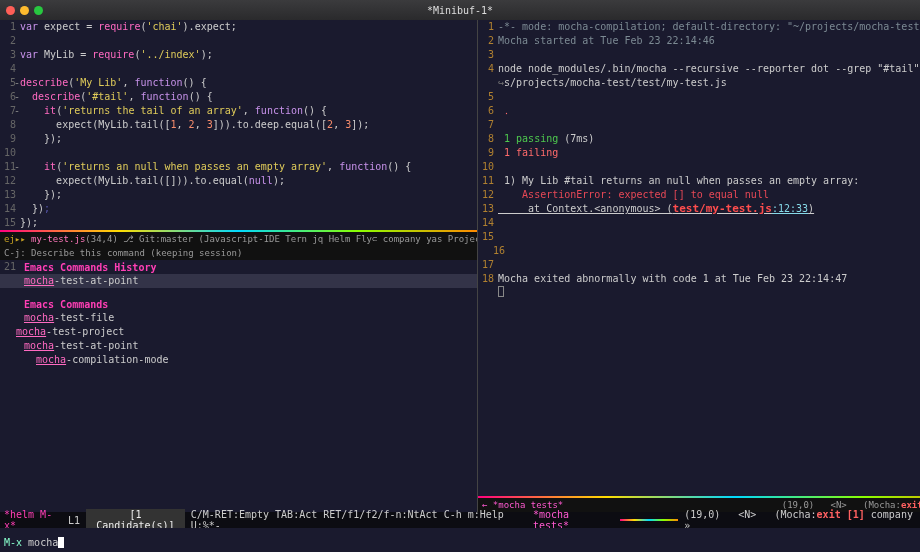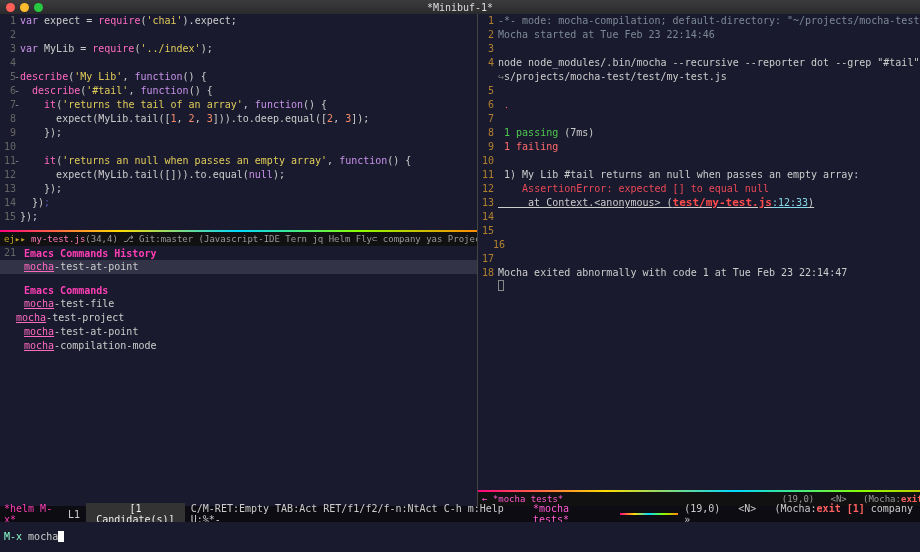--- a/index.html
+++ b/index.html
@@ -1,17 +1,17 @@
 <!DOCTYPE html>
 <html><head>
 <meta charset="utf-8">
 <style>
   * { margin: 0; padding: 0; box-sizing: border-box; }
   html, body { width: 920px; height: 552px; overflow: hidden; font-family: Menlo, Consolas, monospace; font-size: 10px; background: #1a1a2e; color: #ccc; }
-  .titlebar { height: 14px; background: linear-gradient(#3b3b3d,#2a2a2c); display:flex; align-items:center; position:relative; }
+  .titlebar { height: 20px; background: linear-gradient(#3b3b3d,#2a2a2c); display:flex; align-items:center; position:relative; }
   .traffic { display:flex; gap:5px; padding-left:6px; }
   .tl { width:9px; height:9px; border-radius:50%; }
   .tl.r{background:#ff5f57;} .tl.y{background:#febc2e;} .tl.g{background:#28c840;}
   .title { position:absolute; left:0; right:0; text-align:center; color:#ddd; font-size:10px; }
   .frame { display:flex; height: calc(100% - 16px); flex-direction:column; }
   .panes { display:flex; flex:1; min-height:0; }
   .left { width:478px; border-right:1px solid #444; display:flex; flex-direction:column; }
   .right { flex:1; display:flex; flex-direction:column; }
   .buffer { flex:1; overflow:hidden; background:#1a1a2e; }
   .gutter { width:20px; text-align:right; padding-right:4px; color:#666; user-select:none; }
@@ -82,33 +82,36 @@
           <div class="codeline"><div class="gutter">13</div><div class="c">    });</div></div>
           <div class="codeline"><div class="gutter">14</div><div class="c">  })<span class="blue">;</span></div></div>
           <div class="codeline"><div class="gutter">15</div><div class="c">});</div></div>
         </div>
       <div class="rainbow"></div>
       <div class="modeline">
         <span><span class="yellow">ej▸▸</span> <span style="color:#f7b">my-test.js</span></span>
         <span style="flex:1"></span>
         <span>(34,4)   ⎇  Git:master  (Javascript-IDE Tern jq Helm Fly⊂ company yas Projectile[mocha-test] Undo-Tree</span>
       </div>
+      <div class="modeline">
+        <span>C-j: Describe this command (keeping session)</span>
+      </div>
 
       <div class="helm" id="helm-area" style="flex:1.2; overflow:hidden;">
         <div class="codeline"><div class="gutter">21</div><div class="helm-header">Emacs Commands History</div></div>
         <div id="helm-hist">
             <div class="helm-item helm-sel" style="padding-left: 24px;"><span class="helm-match">mocha</span>-test-at-point</div>
           </div>
         <div style="height:10px"></div>
         <div class="helm-header" style="padding-left:24px">Emacs Commands</div>
         <div id="helm-cmds">
             <div class="helm-item" style="padding-left: 24px;"><span class="helm-match">mocha</span>-test-file</div>
             <div class="helm-item" style="padding-left: 16px;"><span class="helm-match">mocha</span>-test-project</div>
             <div class="helm-item" style="padding-left: 24px;"><span class="helm-match">mocha</span>-test-at-point</div>
-            <div class="helm-item" style="padding-left: 24px;"><span class="helm-match">mocha</span>-compilation-mode</div>
+            <div class="helm-item" style="padding-left: 36px;"><span class="helm-match">mocha</span>-compilation-mode</div>
           </div>
       </div>
     </div>
 
     <div class="right">
       <div class="buffer" id="out-buf">
           <div class="codeline"><div class="gutter" style="color: rgb(176, 128, 48);">1</div><div class="c"><span class="cmt">-*- mode: mocha-compilation; default-directory: "~/projects/mocha-test/" -*-</span></div></div>
           <div class="codeline"><div class="gutter" style="color: rgb(176, 128, 48);">2</div><div class="c"><span class="cmt">Mocha started at Tue Feb 23 22:14:46</span></div></div>
           <div class="codeline"><div class="gutter" style="color: rgb(176, 128, 48);">3</div><div class="c"></div></div>
           <div class="codeline"><div class="gutter" style="color: rgb(176, 128, 48);">4</div><div class="c">node node_modules/.bin/mocha --recursive --reporter dot --grep "#tail" /Users/aj »</div></div>

